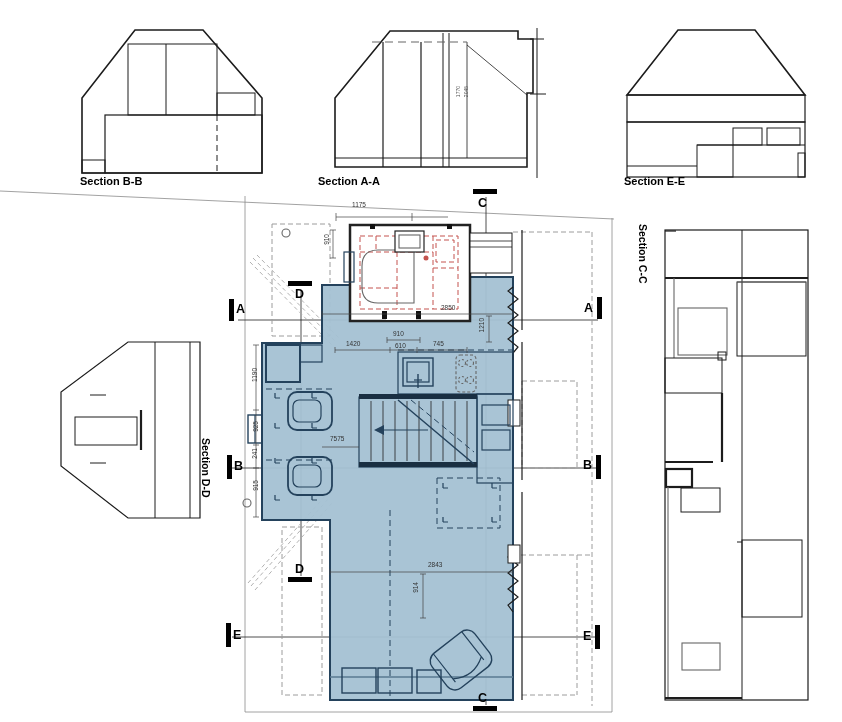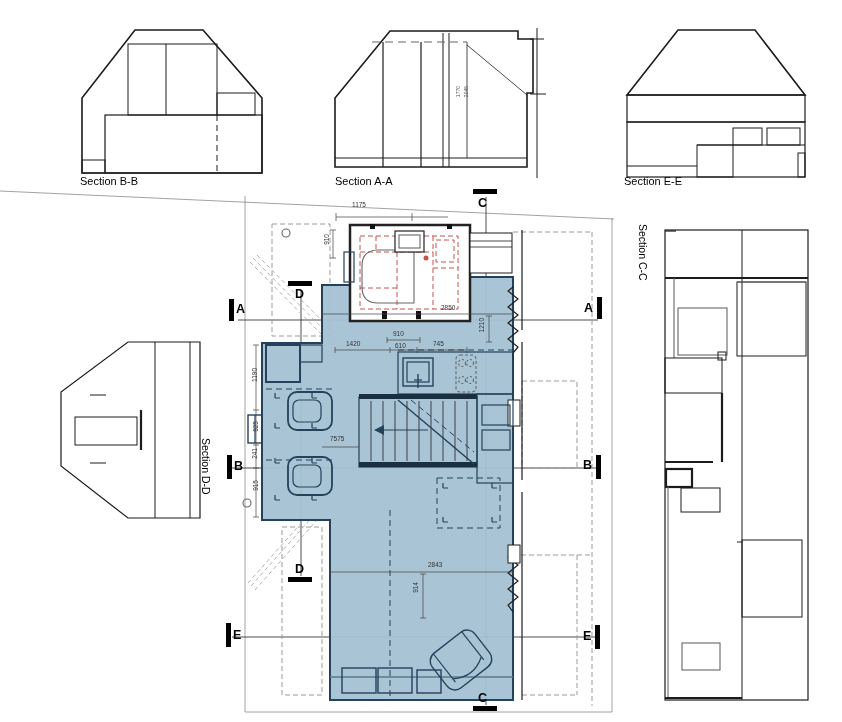--- a/index.html
+++ b/index.html
@@ -24,21 +24,21 @@
   .gdashdiag{stroke:#a9a9a9;stroke-width:0.9;stroke-dasharray:4 3;fill:none;}
   .navy{stroke:var(--wall-line);fill:none;stroke-width:1.4;}
   .navy12{stroke-width:1.2;} .navy18{stroke-width:1.8;} .navy2{stroke-width:2;}
   .navydash{stroke-dasharray:6 4;stroke-width:1;}
   .blue{fill:var(--plan-fill);fill-opacity:0.95;}
   .red{stroke:var(--demolition-red);stroke-dasharray:5 3;fill:none;stroke-width:1;}
   .dimln{stroke:#444;stroke-width:0.7;fill:none;}
   .gray{stroke:#666;fill:none;stroke-width:1.1;}
 
   
-  .sec-label{position:absolute;font-weight:normal;font-size:11px;color:#000;white-space:nowrap;}
+  .sec-label{position:absolute;font-weight:bold;font-size:11px;color:#000;white-space:nowrap;}
   .sec-label-v{writing-mode:vertical-rl;font-size:10.5px;}
   .dim{position:absolute;font-size:6.5px;line-height:1;color:#333;white-space:nowrap;}
   .dim-v{writing-mode:vertical-rl;transform:rotate(180deg);}
   .dim-xs{font-size:5px;color:#555;}
   .mk{position:absolute;font-weight:bold;font-size:12.5px;line-height:1;color:#000;}
   .bar-v{position:absolute;width:5px;background:#000;}
   .bar-h{position:absolute;height:5px;background:#000;}
 </style>
 </head>
 <body>
@@ -261,21 +261,21 @@
     <path class="dimln" d="M333,230 V258 M330,230 H336 M330,258 H336"></path>
     <path class="dimln" d="M489,316 V342 M486,316 H492 M486,342 H492"></path>
     <path class="dimln" d="M322,447 H359"></path>
     <path class="dimln" d="M330,572 H513 M330,569 V575 M513,569 V575"></path>
     <path class="dimln" d="M423,574 V618 M420,574 H426 M420,618 H426"></path>
     <path class="dimln" d="M256,345 V517 M253,345 H259 M253,410 H259 M253,445 H259 M253,468 H259 M253,517 H259"></path>
   </g>
 </svg>
 
 <div class="sec-label" style="left:80px;top:175px;">Section B-B</div>
-<div class="sec-label" style="left:335px;top:175px;text-align:center;">Section A-A</div>
+<div class="sec-label" style="left:318px;top:175px;text-align:center;">Section A-A</div>
 <div class="sec-label" style="left:624px;top:175px;">Section E-E</div>
 <div class="sec-label sec-label-v" style="left:200px;top:438px;">Section D-D</div>
 <div class="sec-label sec-label-v" style="left:637px;top:224px;">Section C-C</div>
 
 <div class="mk" style="left:236px;top:303px;">A</div>
 <div class="bar-v" style="left:229px;top:299px;height:22px;"></div>
 <div class="mk" style="left:584px;top:302px;">A</div>
 <div class="bar-v" style="left:597px;top:297px;height:22px;"></div>
 
 <div class="mk" style="left:234px;top:460px;">B</div>

